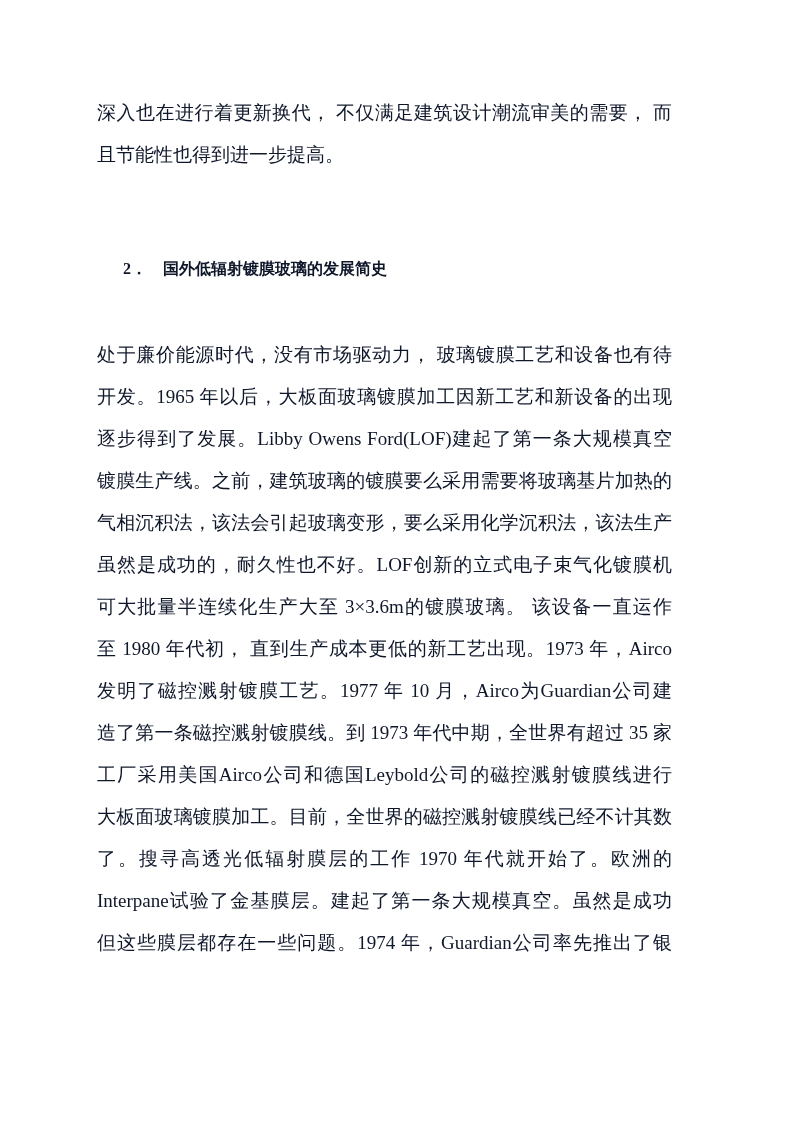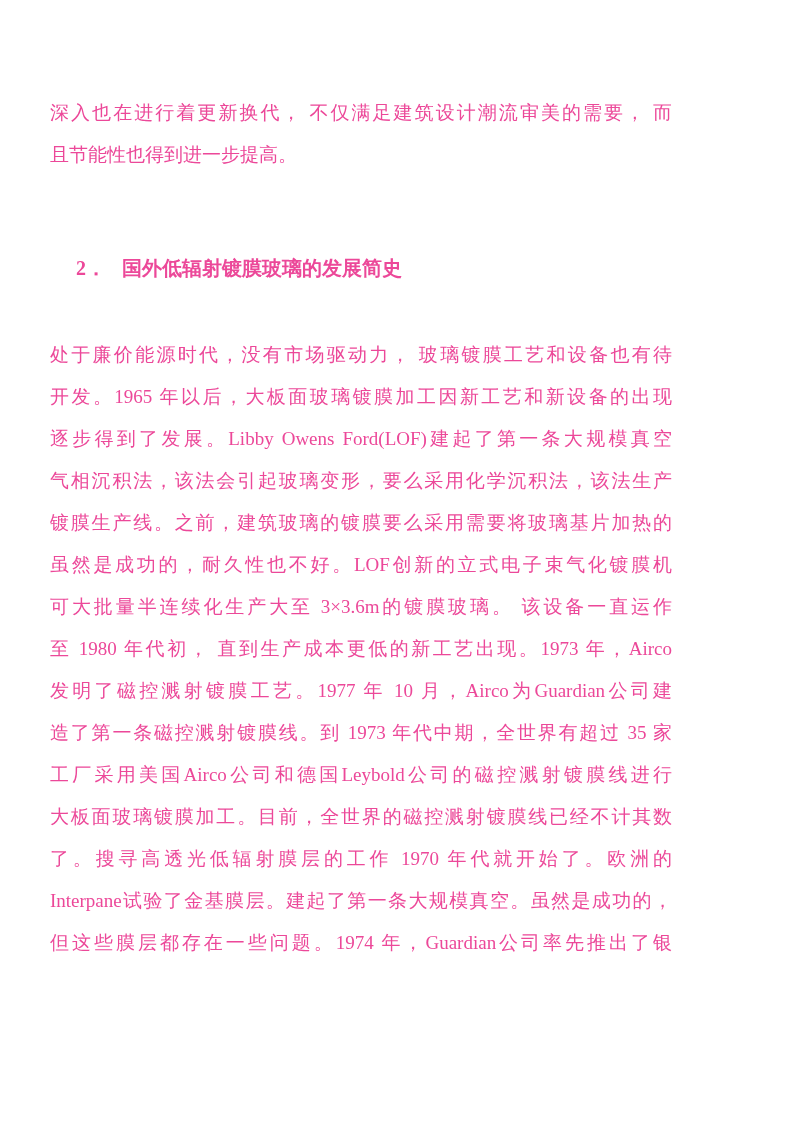--- a/index.html
+++ b/index.html
@@ -6,22 +6,22 @@
     margin: 0;
     padding: 0;
     background: #ffffff;
   }
   .page {
     position: relative;
     width: 794px;
     height: 1123px;
     box-sizing: border-box;
     background: #ffffff;
-    color: #ec4899;
-    padding: 92px 122px 0 50px;
+    color: #0f172a;
+    padding: 92px 122px 0 97px;
     font-family: "Liberation Serif", "DejaVu Serif", serif;
     font-size: 19px;
     overflow: hidden;
   }
   .para {
     margin: 0;
     padding: 0;
   }
   .line {
     height: 42px;
@@ -34,21 +34,21 @@
   .line.j {
     text-align-last: justify;
   }
   .line.indent {
     text-indent: 2em;
   }
   .heading {
     margin: 71px 0 44px 0;
     height: 43px;
     line-height: 43px;
-    font-size: 20px;
+    font-size: 16px;
     font-weight: bold;
     padding-left: 26px;
   }
   .heading .h-num {
     margin-right: 16px;
   }
 </style>
 </head>
 <body>
 
@@ -60,22 +60,22 @@
   </div>
 
   <h2 class="heading">
     <span class="h-num">2．</span><span>国外低辐射镀膜玻璃的发展简史</span>
   </h2>
 
   <div class="para">
     <div class="line j">处于廉价能源时代，没有市场驱动力， 玻璃镀膜工艺和设备也有待</div>
     <div class="line j">开发。1965 年以后，大板面玻璃镀膜加工因新工艺和新设备的出现</div>
     <div class="line j">逐步得到了发展。Libby Owens Ford(LOF)建起了第一条大规模真空</div>
+    <div class="line j">镀膜生产线。之前，建筑玻璃的镀膜要么采用需要将玻璃基片加热的</div>
     <div class="line j">气相沉积法，该法会引起玻璃变形，要么采用化学沉积法，该法生产</div>
-    <div class="line j">镀膜生产线。之前，建筑玻璃的镀膜要么采用需要将玻璃基片加热的</div>
     <div class="line j">虽然是成功的，耐久性也不好。LOF创新的立式电子束气化镀膜机</div>
     <div class="line j">可大批量半连续化生产大至 3×3.6m的镀膜玻璃。 该设备一直运作</div>
     <div class="line j">至 1980 年代初， 直到生产成本更低的新工艺出现。1973 年，Airco</div>
     <div class="line j">发明了磁控溅射镀膜工艺。1977 年 10 月，Airco为Guardian公司建</div>
     <div class="line j">造了第一条磁控溅射镀膜线。到 1973 年代中期，全世界有超过 35 家</div>
     <div class="line j">工厂采用美国Airco公司和德国Leybold公司的磁控溅射镀膜线进行</div>
     <div class="line j">大板面玻璃镀膜加工。目前，全世界的磁控溅射镀膜线已经不计其数</div>
     <div class="line j">了。搜寻高透光低辐射膜层的工作 1970 年代就开始了。欧洲的</div>
     <div class="line j">Interpane试验了金基膜层。建起了第一条大规模真空。虽然是成功的，</div>
     <div class="line j">但这些膜层都存在一些问题。1974 年，Guardian公司率先推出了银</div>

